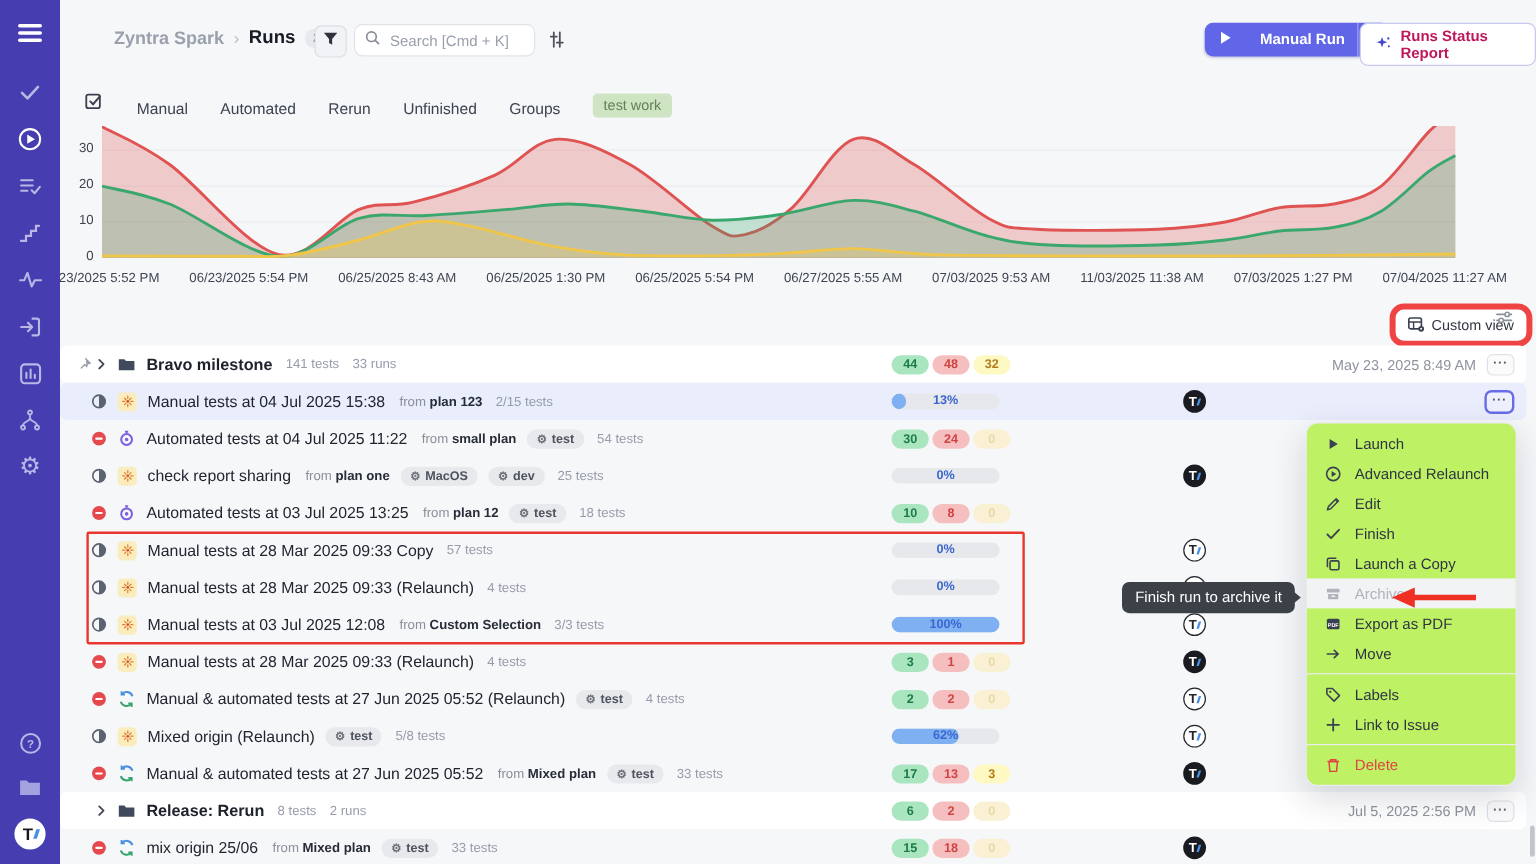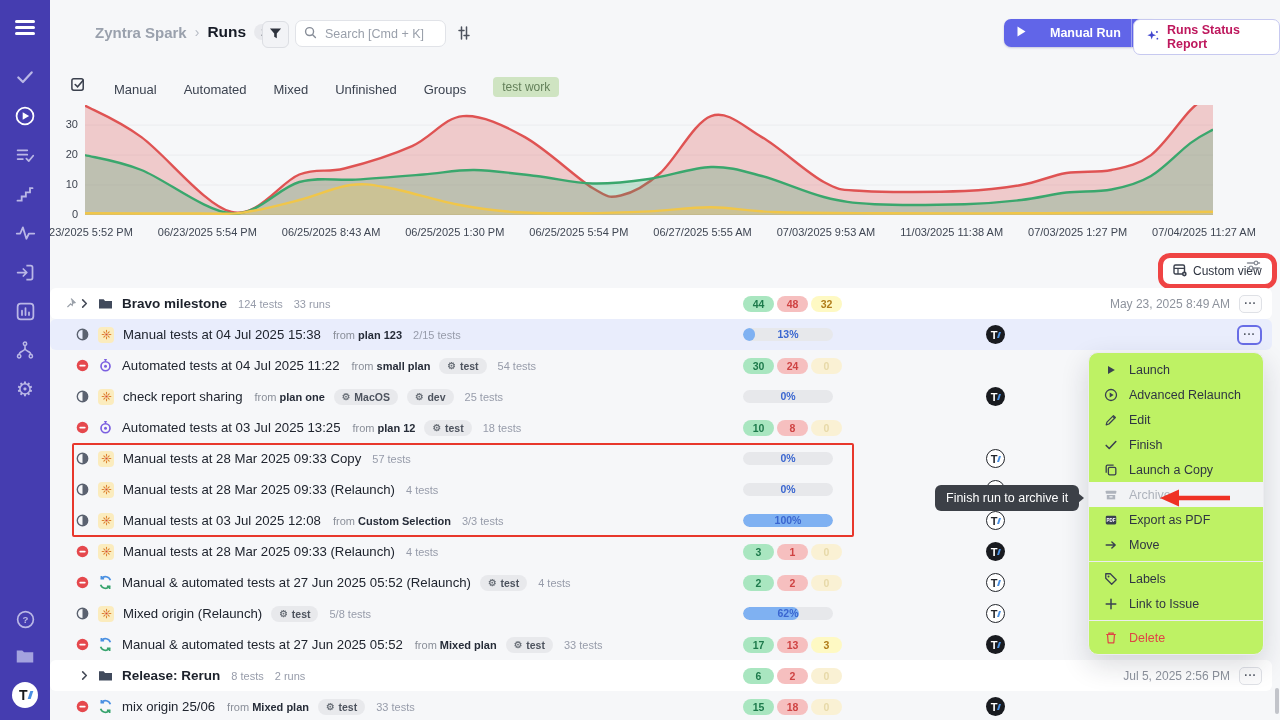--- a/index.html
+++ b/index.html
@@ -236,21 +236,21 @@
   <span>Runs Status Report</span>
 </div>
 
 <div class="tabs">
   <span class="tab-icon"><svg width="17" height="17" viewBox="0 0 18 18">
         <rect x="2" y="3" width="12" height="12" rx="2" fill="none" stroke="#3b414e" stroke-width="1.6"></rect>
         <path d="M5.5 9l2.5 2.5L14 4.5" fill="none" stroke="#3b414e" stroke-width="1.7" stroke-linecap="round"></path>
       </svg></span>
   <span class="tab">Manual</span>
   <span class="tab">Automated</span>
-  <span class="tab">Mixed</span>
+  <span class="tab">Rerun</span>
   <span class="tab">Unfinished</span>
   <span class="tab">Groups</span>
   <span class="filter-badge">test work</span>
 </div>
 
 <svg class="chart-svg" width="1128" height="110">
     <line x1="0" y1="80.0" x2="1128" y2="80.0" stroke="#ebecef" stroke-width="1"></line>
     <line x1="0" y1="50.1" x2="1128" y2="50.1" stroke="#ebecef" stroke-width="1"></line>
     <line x1="0" y1="20.1" x2="1128" y2="20.1" stroke="#ebecef" stroke-width="1"></line>
     <line x1="0" y1="109.5" x2="1128" y2="109.5" stroke="#e2e3e7" stroke-width="1"></line>
@@ -310,21 +310,21 @@
           <svg width="9" height="9" viewBox="0 0 10 10">
             <path d="M3 1l4 4-4 4" fill="none" stroke="#434956" stroke-width="1.7" stroke-linecap="round" stroke-linejoin="round"></path>
           </svg>
         </span>
         <span class="icn">
           <svg width="15" height="13" viewBox="0 0 16 14">
             <path d="M1 2.5h5l1.5 1.7H15v8.3H1z" fill="#414a5c"></path>
           </svg>
         </span>
         <span class="title">Bravo milestone</span>
-        <span class="meta">124 tests</span>
+        <span class="meta">141 tests</span>
         <span class="meta">33 runs</span>
       </div>
       <div class="result">
         <span class="pill green">44</span>
         <span class="pill red">48</span>
         <span class="pill yellow">32</span>
       </div>
       <div class="rt">
         <span class="date">May 23, 2025 8:49 AM</span>
         <button class="dots">···</button>

